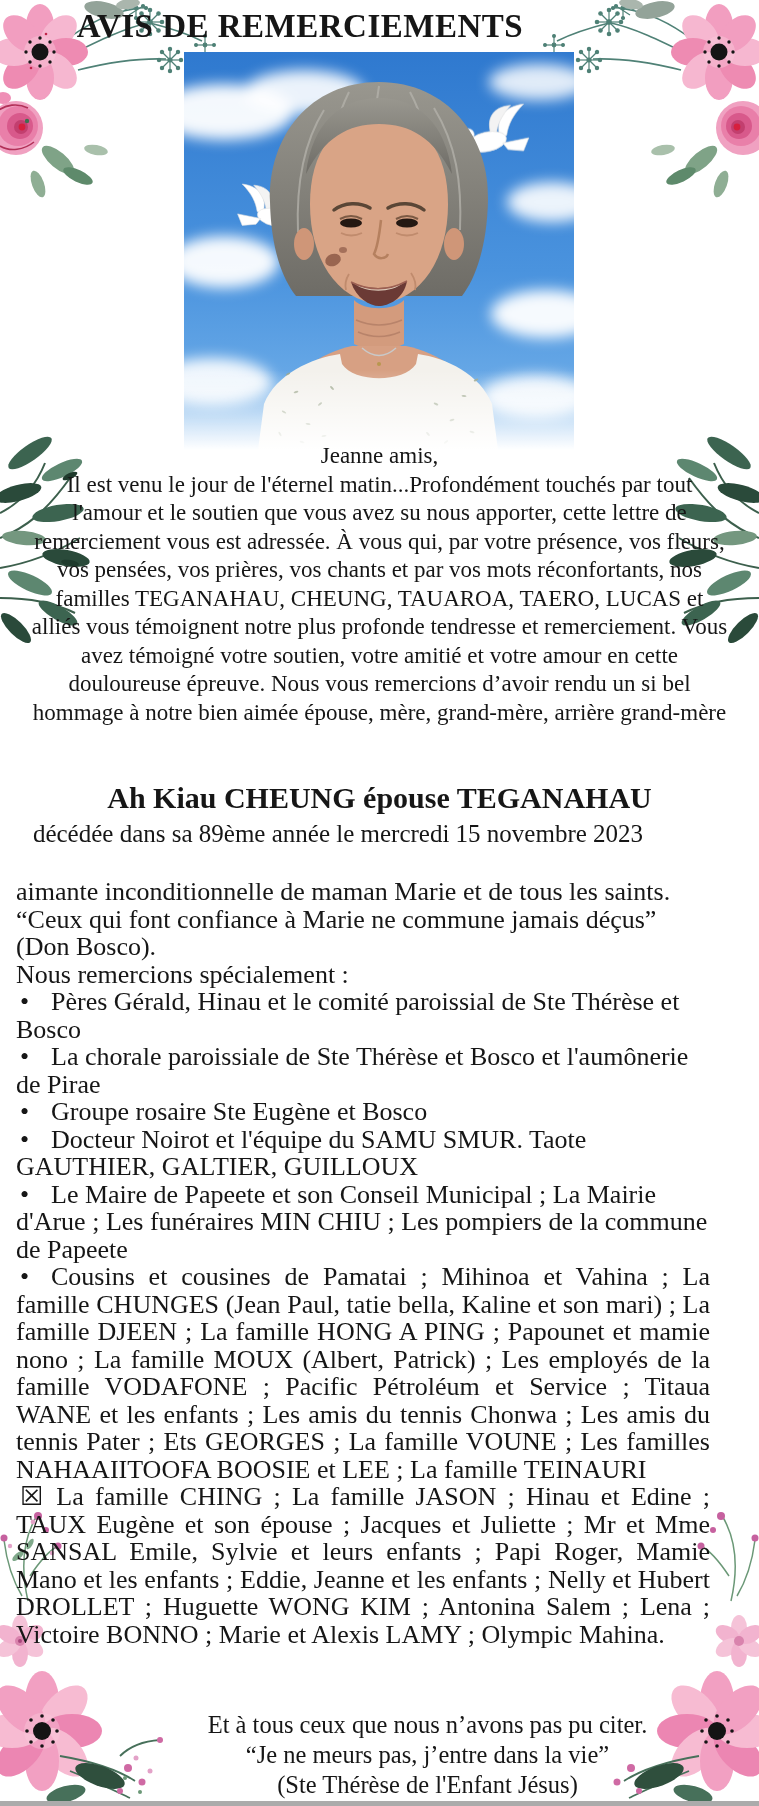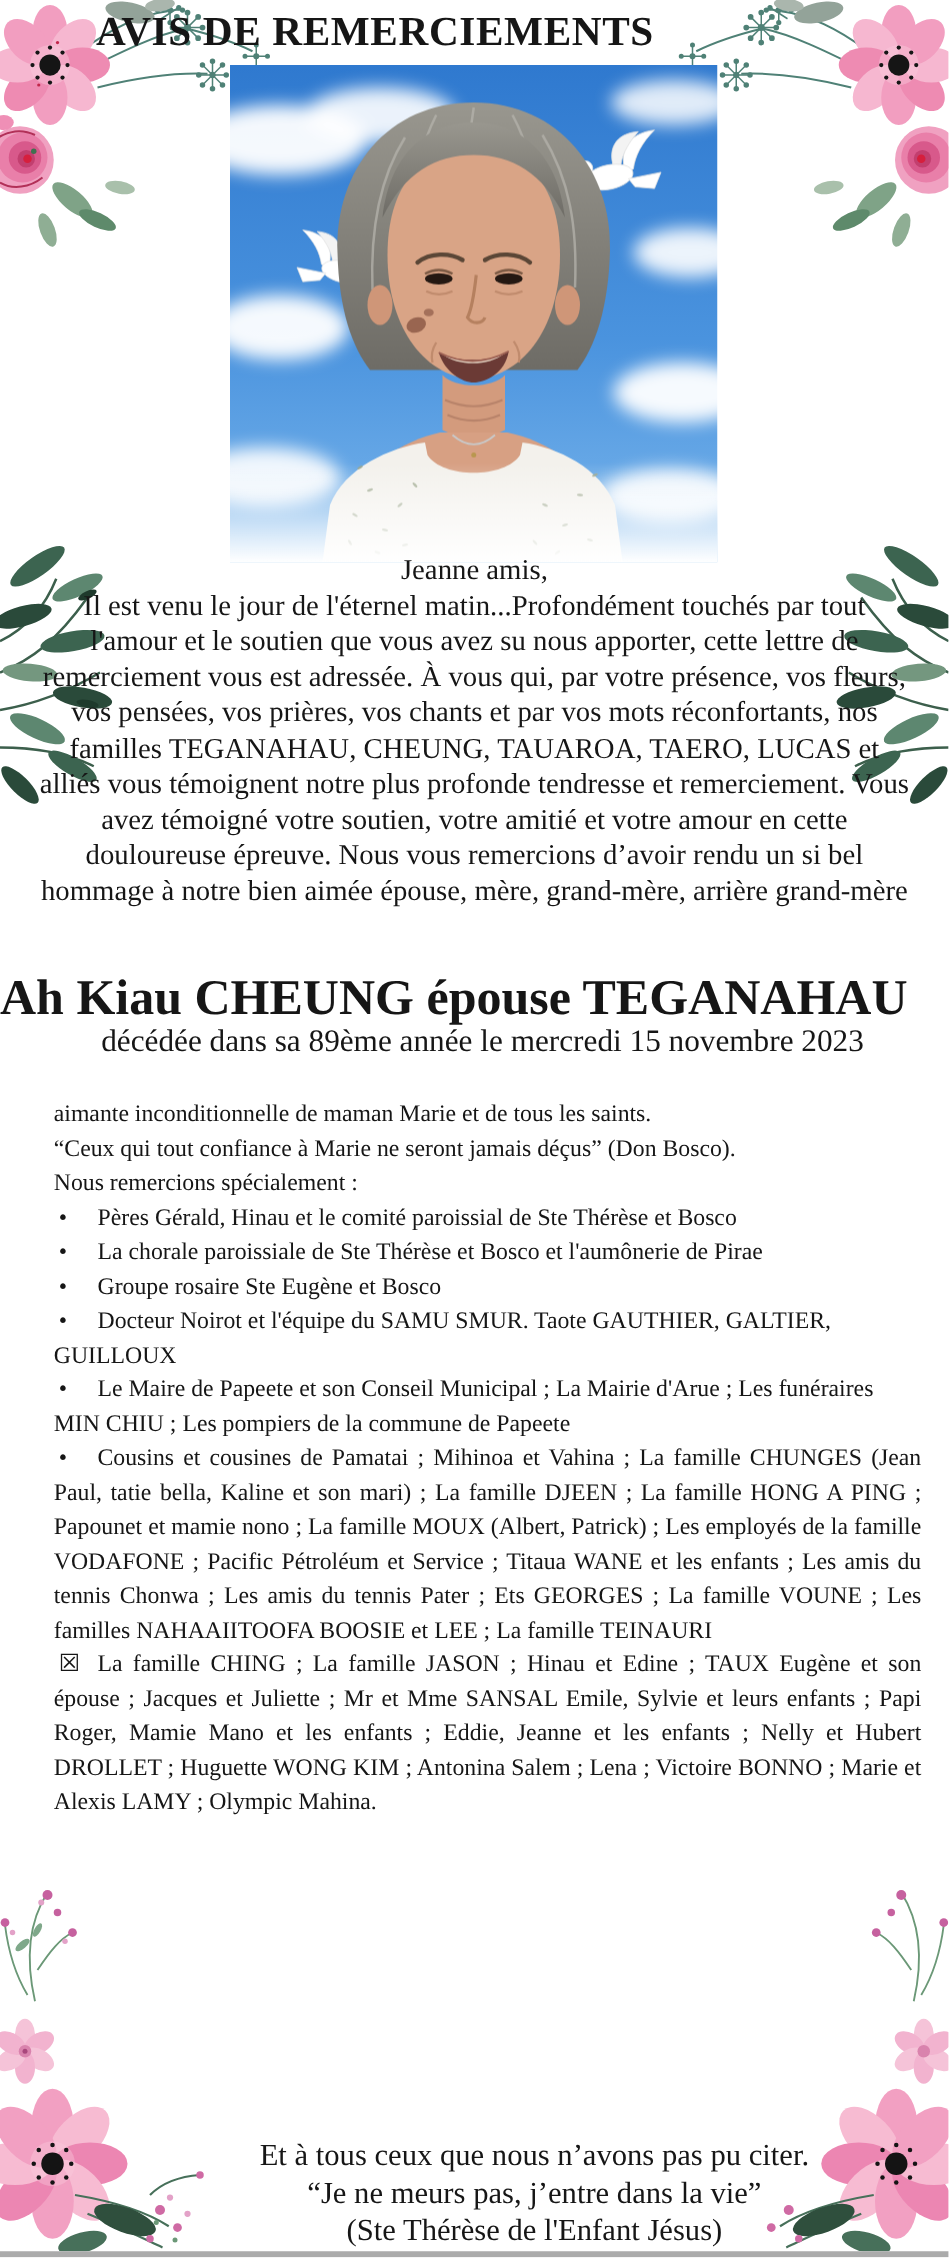--- a/index.html
+++ b/index.html
@@ -3,23 +3,23 @@
 <meta charset="utf-8">
 <style>
   html,body{margin:0;padding:0;background:#ffffff;}
   .page{position:relative;width:759px;height:1806px;background:#ffffff;overflow:hidden;
         font-family:"Liberation Serif","DejaVu Serif",serif;color:#161616;}
   .abs{position:absolute;}
   .title{top:8px;left:0;width:600px;text-align:center;font-size:33px;font-weight:bold;letter-spacing:.5px;}
   .photo{top:52px;left:184px;width:390px;height:398px;}
   .intro{top:442px;left:30px;width:699px;text-align:center;font-size:23px;line-height:28.5px;}
   .intro p{margin:0;}
-  .name{top:780px;left:0;width:759px;text-align:left;font-size:40px;font-weight:bold;line-height:36px;}
-  .dateline{top:818px;left:0;width:676px;text-align:center;font-size:25px;line-height:31px;margin-left:48px;}
-  .bodytext{top:878px;left:43px;width:694px;font-size:19px;line-height:27.5px;text-align:left;}
+  .name{top:780px;left:0;width:759px;text-align:center;font-size:30px;font-weight:bold;line-height:36px;}
+  .dateline{top:818px;left:0;width:676px;text-align:center;font-size:25px;line-height:31px;}
+  .bodytext{top:878px;left:16px;width:694px;font-size:26px;line-height:27.5px;text-align:left;}
   .bodytext p{margin:0;}
   .just{text-align:justify;}
   .mk{display:inline-block;min-width:18px;margin-right:13px;padding-left:4px;}
   .closing{top:1710px;left:0;width:759px;text-align:center;font-size:24.5px;line-height:30px;margin-left:48px;}
   .closing div{margin:0;}
   .bottom-bar{left:0;bottom:0;width:759px;height:5px;background:#ababab;}
   .deco{pointer-events:none;}
   .deco-tl{top:0;left:0;}
   .deco-tr{top:0;right:0;transform:scaleX(-1);}
   .leaf-l{top:418px;left:0;}
@@ -526,21 +526,21 @@
   <div class="abs intro content">
     <p>Jeanne amis,</p>
     <p>Il est venu le jour de l'éternel matin...Profondément touchés par tout l'amour et le soutien que vous avez su nous apporter, cette lettre de remerciement vous est adressée. À vous qui, par votre présence, vos fleurs, vos pensées, vos prières, vos chants et par vos mots réconfortants, nos familles TEGANAHAU, CHEUNG, TAUAROA, TAERO, LUCAS et alliés vous témoignent notre plus profonde tendresse et remerciement. Vous avez témoigné votre soutien, votre amitié et votre amour en cette douloureuse épreuve. Nous vous remercions d’avoir rendu un si bel hommage à notre bien aimée épouse, mère, grand-mère, arrière grand-mère</p>
   </div>
 
   <div class="abs name content">Ah Kiau CHEUNG épouse TEGANAHAU</div>
   <div class="abs dateline content">décédée dans sa 89ème année le mercredi 15 novembre 2023</div>
 
   <div class="abs bodytext content">
     <p>aimante inconditionnelle de maman Marie et de tous les saints.</p>
-    <p>“Ceux qui tout confiance à Marie ne seront jamais déçus” (Don Bosco).</p>
+    <p>“Ceux qui font confiance à Marie ne commune jamais déçus” (Don Bosco).</p>
     <p>Nous remercions spécialement :</p>
 
     <div>
       <p><span class="mk">•</span><span>Pères Gérald, Hinau et le comité paroissial de Ste Thérèse et Bosco</span></p>
       <p><span class="mk">•</span><span>La chorale paroissiale de Ste Thérèse et Bosco et l'aumônerie de Pirae</span></p>
       <p><span class="mk">•</span><span>Groupe rosaire Ste Eugène et Bosco</span></p>
       <p><span class="mk">•</span><span>Docteur Noirot et l'équipe du SAMU SMUR. Taote GAUTHIER, GALTIER, GUILLOUX</span></p>
       <p><span class="mk">•</span><span>Le Maire de Papeete et son Conseil Municipal ; La Mairie d'Arue ; Les funéraires MIN CHIU ; Les pompiers de la commune de Papeete</span></p>
       <p class="just"><span class="mk">•</span><span>Cousins et cousines de Pamatai ; Mihinoa et Vahina ; La famille CHUNGES (Jean Paul, tatie bella, Kaline et son mari) ; La famille DJEEN ; La famille HONG A PING ; Papounet et mamie nono ; La famille MOUX (Albert, Patrick) ; Les employés de la famille VODAFONE ; Pacific Pétroléum et Service ; Titaua WANE et les enfants ; Les amis du tennis Chonwa ; Les amis du tennis Pater ; Ets GEORGES ; La famille VOUNE ; Les familles NAHAAIITOOFA BOOSIE et LEE ; La famille TEINAURI</span></p>
       <p class="just"><span class="mk">☒</span><span>La famille CHING ; La famille JASON ; Hinau et Edine ; TAUX Eugène et son épouse ; Jacques et Juliette ; Mr et Mme SANSAL Emile, Sylvie et leurs enfants ; Papi Roger, Mamie Mano et les enfants ; Eddie, Jeanne et les enfants ; Nelly et Hubert DROLLET ; Huguette WONG KIM ; Antonina Salem ; Lena ; Victoire BONNO ; Marie et Alexis LAMY ; Olympic Mahina.</span></p>

